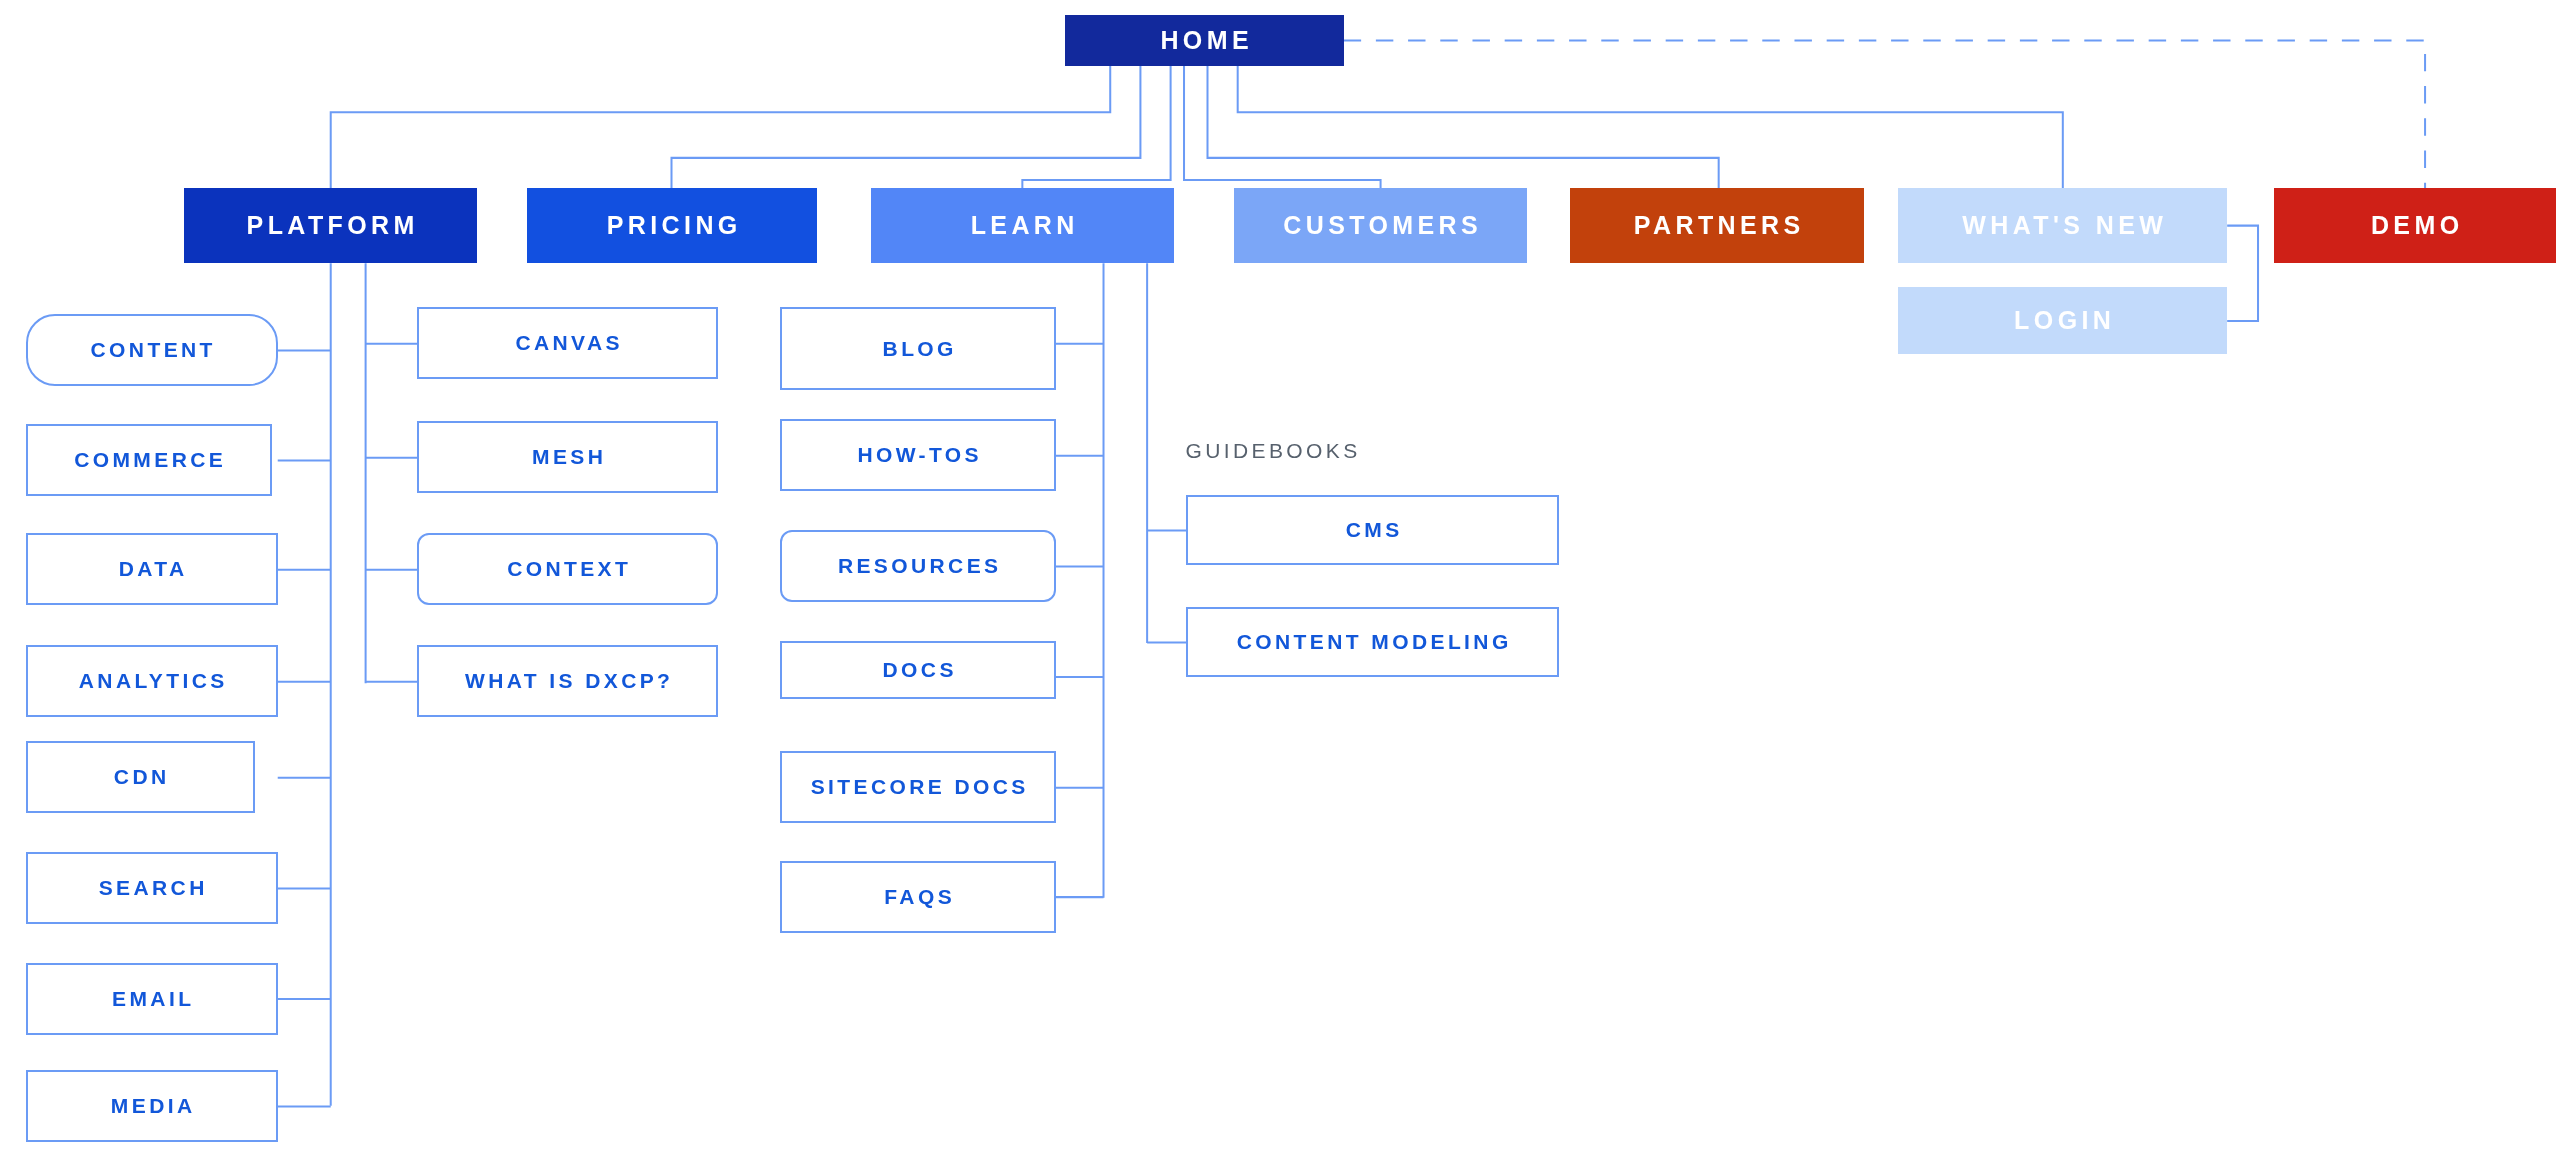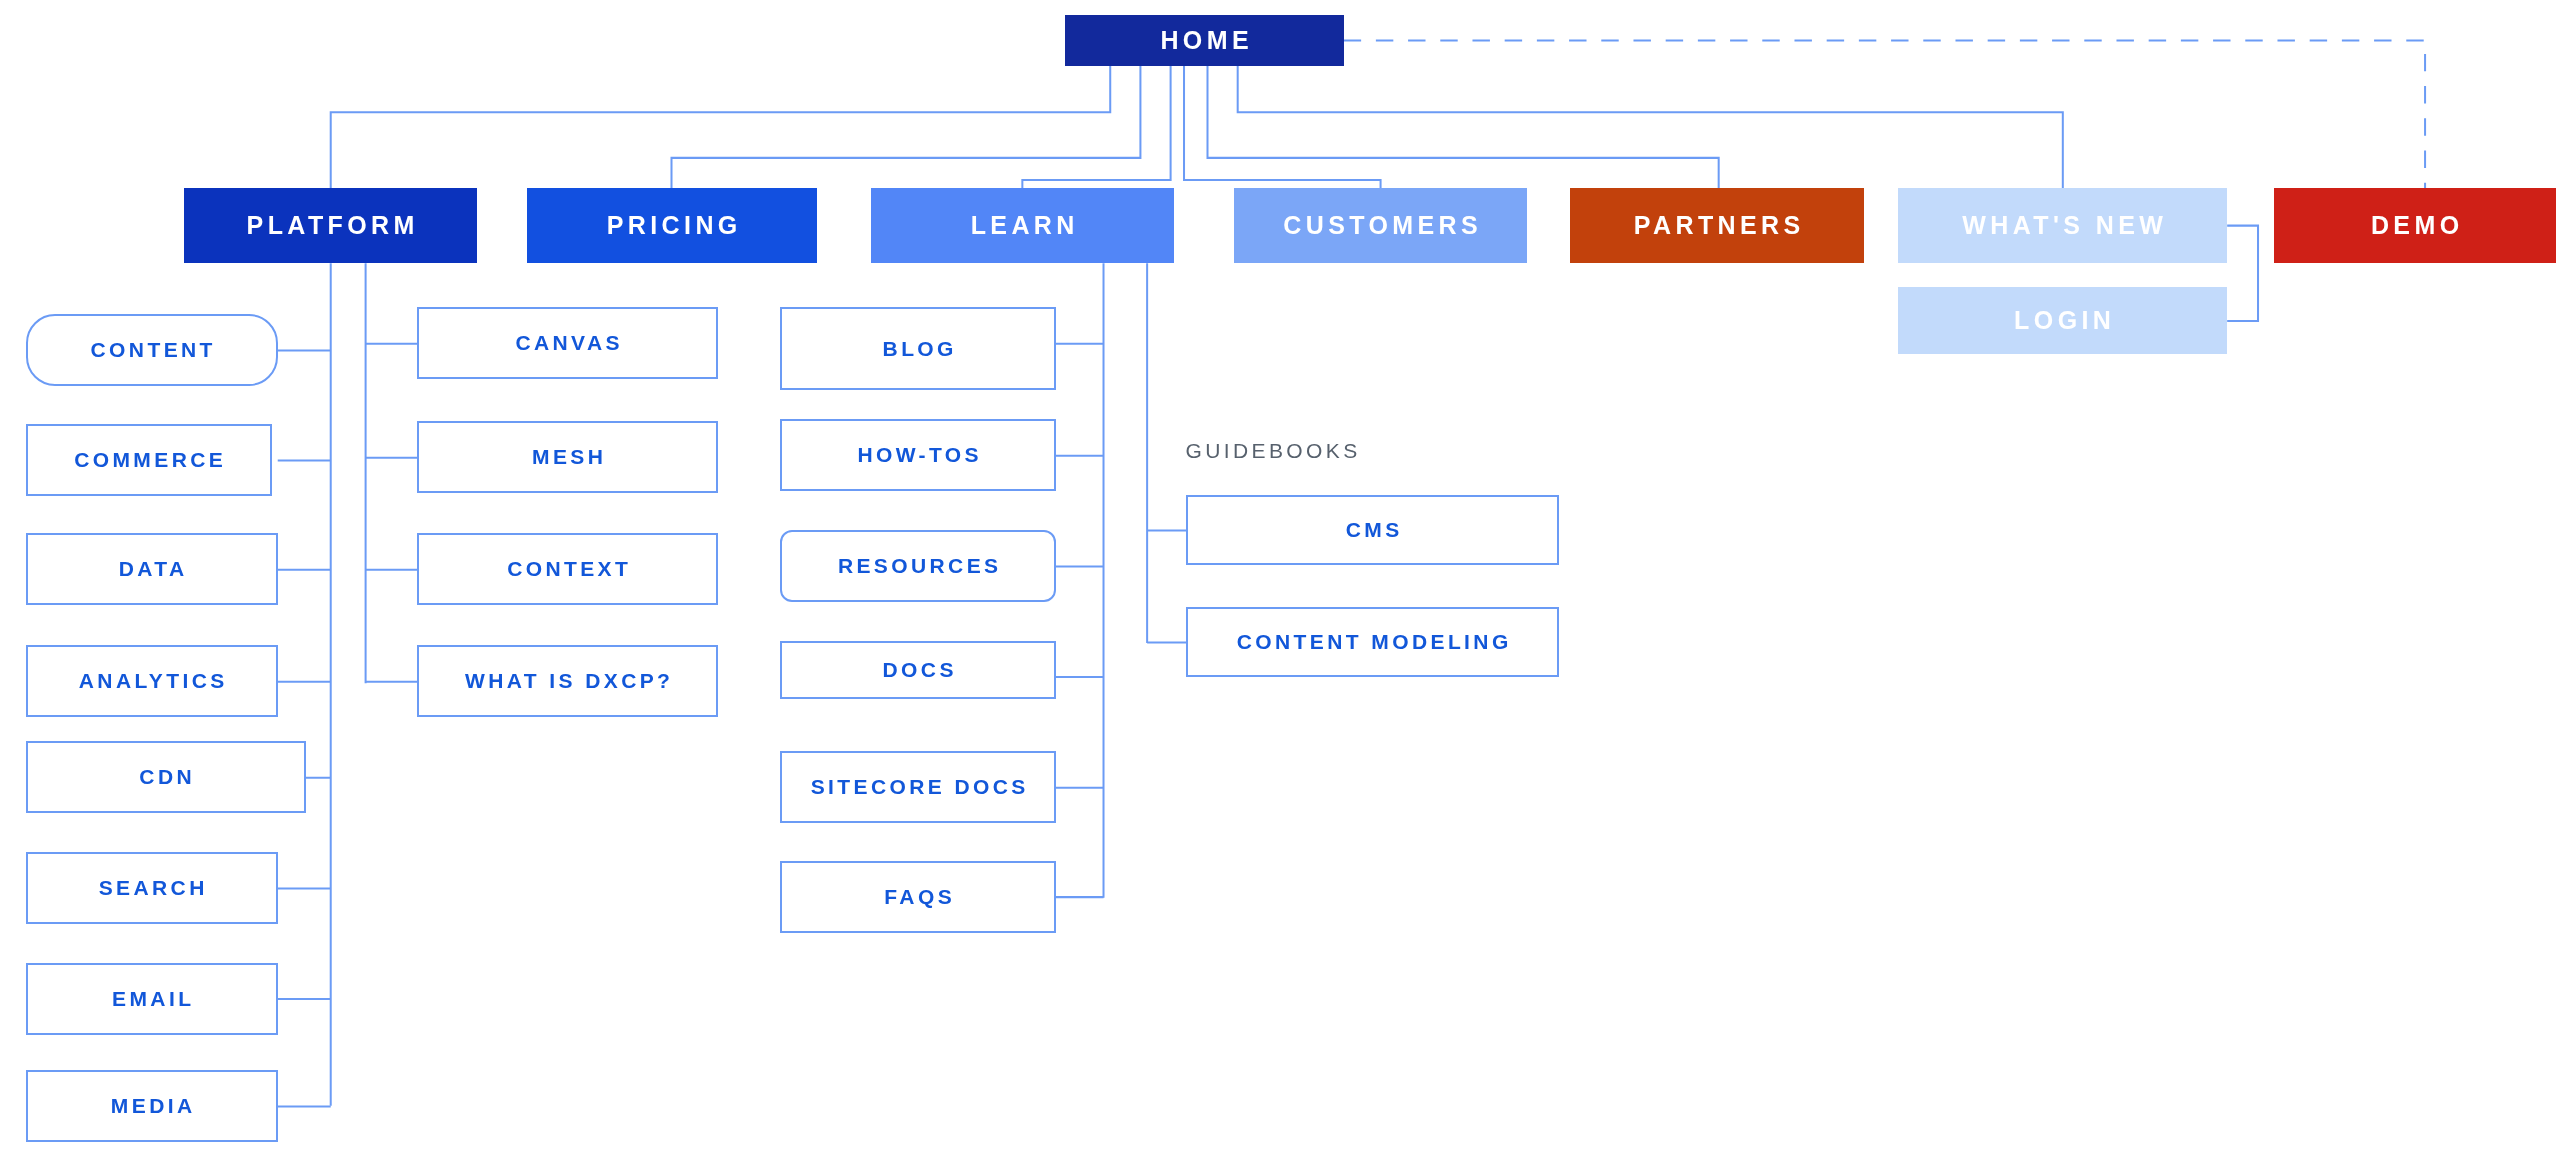--- a/index.html
+++ b/index.html
@@ -111,28 +111,28 @@
   <div class="node node-primary" style="left: 1570px; top: 188px; width: 294px; height: 75px; background: #c2410c;">PARTNERS</div>
   <div class="node node-primary" style="left: 1898px; top: 188px; width: 329px; height: 75px; background: rgb(194, 218, 251);">WHAT'S NEW</div>
   <div class="node node-primary" style="left: 2274px; top: 188px; width: 282px; height: 75px; background: rgb(207, 32, 23);">DEMO</div>
 
   <div class="node node-primary" style="left: 1898px; top: 287px; width: 329px; height: 67px; background: rgb(194, 218, 251);">LOGIN</div>
 
   <div class="node node-leaf" style="left: 25.5px; top: 314px; width: 252px; height: 72px; border-radius: 29px;">CONTENT</div>
   <div class="node node-leaf" style="left: 25.5px; top: 424px; width: 246px; height: 72px;">COMMERCE</div>
   <div class="node node-leaf" style="left: 25.5px; top: 533px; width: 252px; height: 72px;">DATA</div>
   <div class="node node-leaf" style="left: 25.5px; top: 645px; width: 252px; height: 72px;">ANALYTICS</div>
-  <div class="node node-leaf" style="left: 25.5px; top: 741px; width: 280px; height: 72px;">CDN</div>
+  <div class="node node-leaf" style="left: 25.5px; top: 741px; width: 229px; height: 72px;">CDN</div>
   <div class="node node-leaf" style="left: 25.5px; top: 852px; width: 252px; height: 72px;">SEARCH</div>
   <div class="node node-leaf" style="left: 25.5px; top: 963px; width: 252px; height: 72px;">EMAIL</div>
   <div class="node node-leaf" style="left: 25.5px; top: 1070px; width: 252px; height: 72px;">MEDIA</div>
 
   <div class="node node-leaf" style="left: 417px; top: 307px; width: 301px; height: 72px;">CANVAS</div>
   <div class="node node-leaf" style="left: 417px; top: 421px; width: 301px; height: 72px;">MESH</div>
-  <div class="node node-leaf" style="left: 417px; top: 533px; width: 301px; height: 72px;">CONTEXT</div>
+  <div class="node node-leaf" style="left: 417px; top: 533px; width: 301px; height: 72px; border-radius: 12px;">CONTEXT</div>
   <div class="node node-leaf" style="left: 417px; top: 645px; width: 301px; height: 72px;">WHAT IS DXCP?</div>
 
   <div class="node node-leaf" style="left: 780px; top: 307px; width: 276px; height: 83px;">BLOG</div>
   <div class="node node-leaf" style="left: 780px; top: 419px; width: 276px; height: 72px;">HOW-TOS</div>
   <div class="node node-leaf" style="left: 780px; top: 530px; width: 276px; height: 72px; border-radius: 12px;">RESOURCES</div>
   <div class="node node-leaf" style="left: 780px; top: 641px; width: 276px; height: 58px;">DOCS</div>
   <div class="node node-leaf" style="left: 780px; top: 751px; width: 276px; height: 72px;">SITECORE DOCS</div>
   <div class="node node-leaf" style="left: 780px; top: 861px; width: 276px; height: 72px;">FAQS</div>
 
   <div class="section-label" style="left: 1182px; top: 439px;">GUIDEBOOKS</div>

